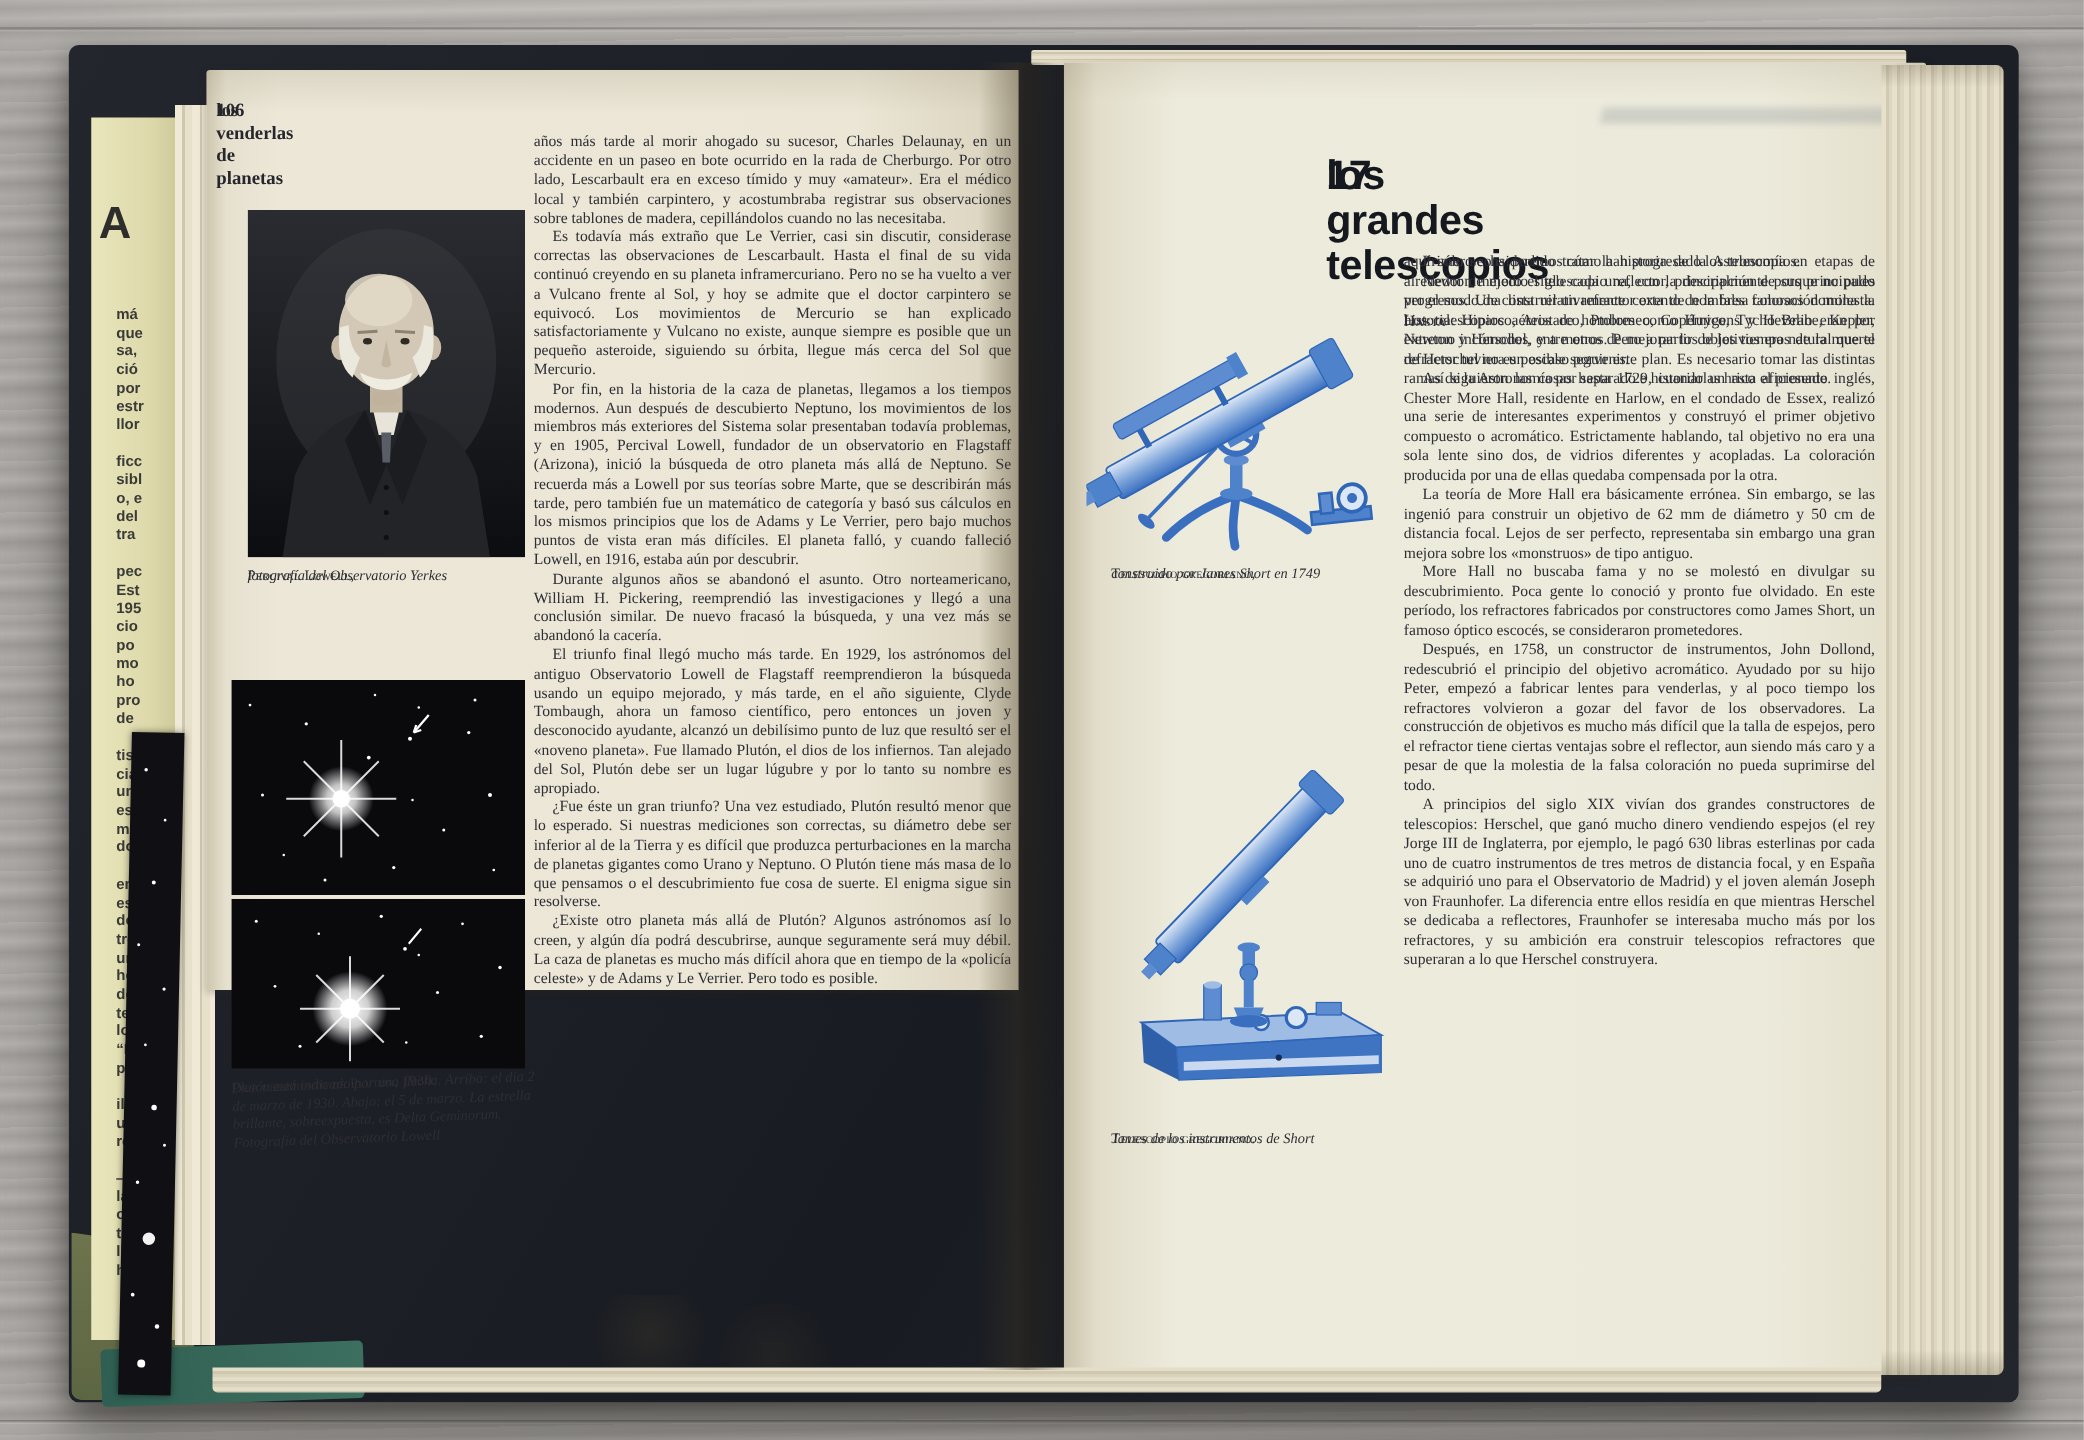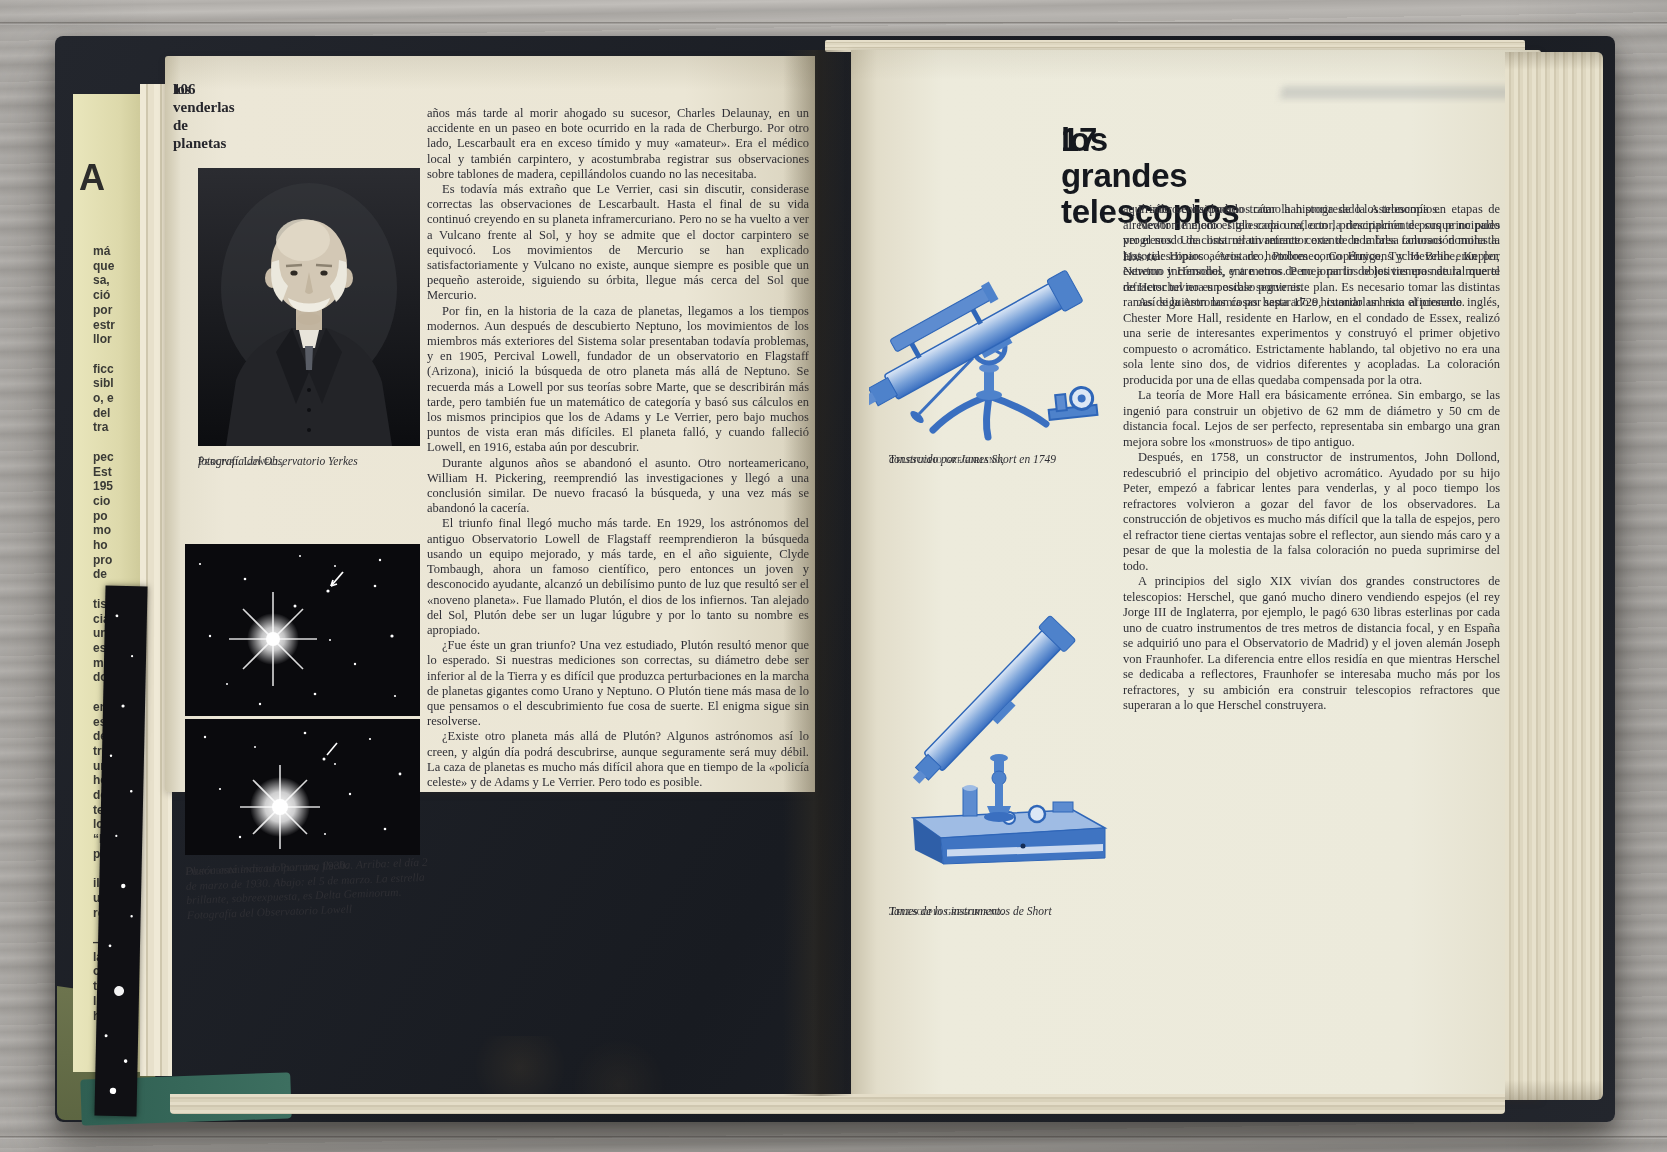--- a/index.html
+++ b/index.html
@@ -426,20 +426,21 @@
 
       <div class="textcol rp-text">
         <p class="noindent">
             <span class="lead-sc">Hasta</span>
             <span> aquí sólo se ha podido tratar la historia de la Astronomía en etapas de alrededor de medio siglo cada una, con la descripción de sus principales progresos. Una lista relativamente corta de nombres famosos domina la historia: Hiparco, Aristarco, Ptolomeo, Copérnico, Tycho Brahe, Kepler, Newton y Herschel, entre otros. Pero a partir de los tiempos de la muerte de Herschel no es posible seguir este plan. Es necesario tomar las distintas ramas de la Astronomía por separado e historiarlas hasta el presente.</span>
           </p>
         <p>Primero consideremos cómo han progresado los telescopios.</p>
         <p>Newton mejoró el telescopio reflector, principalmente porque no pudo ver el modo de construir un refractor exento de la falsa coloración molesta. Los telescopios aéreos de hombres como Huygens y Hevelio eran por extremo incómodos, y a menos de mejorar los objetivos era natural que el refractor tuviera un escaso porvenir.</p>
         <p>Así siguieron las cosas hasta 1729, cuando un rico aficionado inglés, Chester More Hall, residente en Harlow, en el condado de Essex, realizó una serie de interesantes experimentos y construyó el primer objetivo compuesto o acromático. Estrictamente hablando, tal objetivo no era una sola lente sino dos, de vidrios diferentes y acopladas. La coloración producida por una de ellas quedaba compensada por la otra.</p>
         <p>La teoría de More Hall era básicamente errónea. Sin embargo, se las ingenió para construir un objetivo de 62 mm de diámetro y 50 cm de distancia focal. Lejos de ser perfecto, representaba sin embargo una gran mejora sobre los «monstruos» de tipo antiguo.</p>
+        <p>More Hall no buscaba fama y no se molestó en divulgar su descubrimiento. Poca gente lo conoció y pronto fue olvidado. En este período, los refractores fabricados por constructores como James Short, un famoso óptico escocés, se consideraron prometedores.</p>
         <p>Después, en 1758, un constructor de instrumentos, John Dollond, redescubrió el principio del objetivo acromático. Ayudado por su hijo Peter, empezó a fabricar lentes para venderlas, y al poco tiempo los refractores volvieron a gozar del favor de los observadores. La construcción de objetivos es mucho más difícil que la talla de espejos, pero el refractor tiene ciertas ventajas sobre el reflector, aun siendo más caro y a pesar de que la molestia de la falsa coloración no pueda suprimirse del todo.</p>
         <p>A principios del siglo XIX vivían dos grandes constructores de telescopios: Herschel, que ganó mucho dinero vendiendo espejos (el rey Jorge III de Inglaterra, por ejemplo, le pagó 630 libras esterlinas por cada uno de cuatro instrumentos de tres metros de distancia focal, y en España se adquirió uno para el Observatorio de Madrid) y el joven alemán Joseph von Fraunhofer. La diferencia entre ellos residía en que mientras Herschel se dedicaba a reflectores, Fraunhofer se interesaba mucho más por los refractores, y su ambición era construir telescopios refractores que superaran a lo que Herschel construyera.</p>
       </div>
     </div>
 
     <div class="right-stack"></div>
     <div class="bottom-stack"></div>
   </div>
 </div>
 

